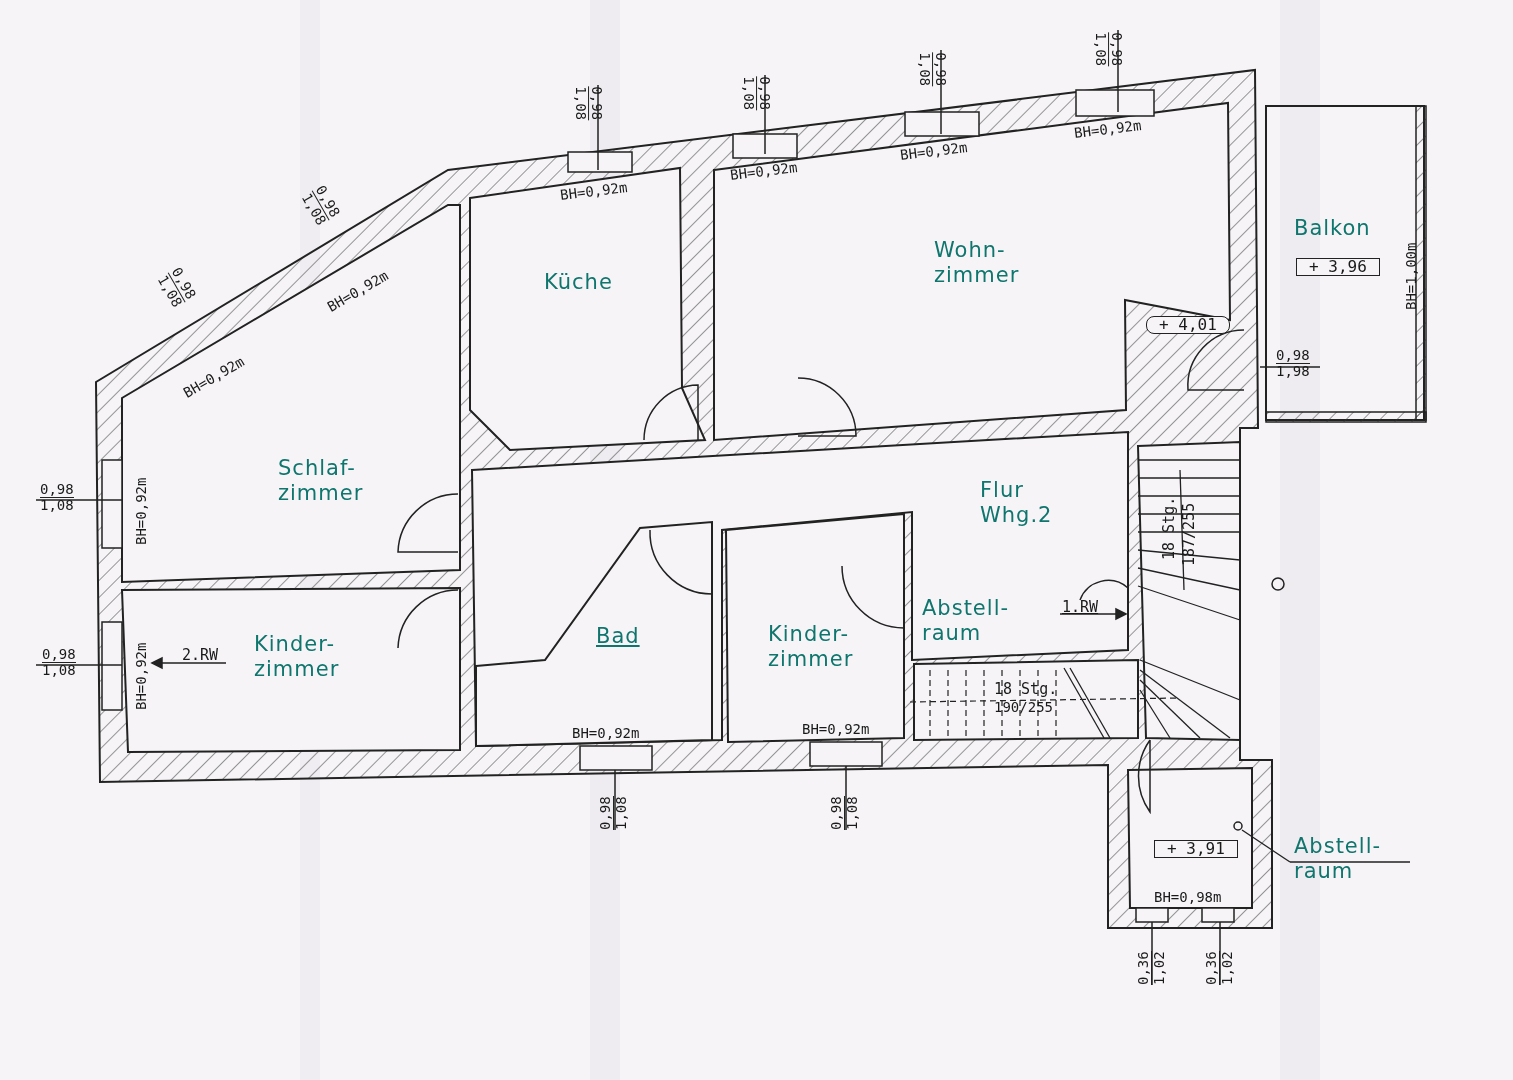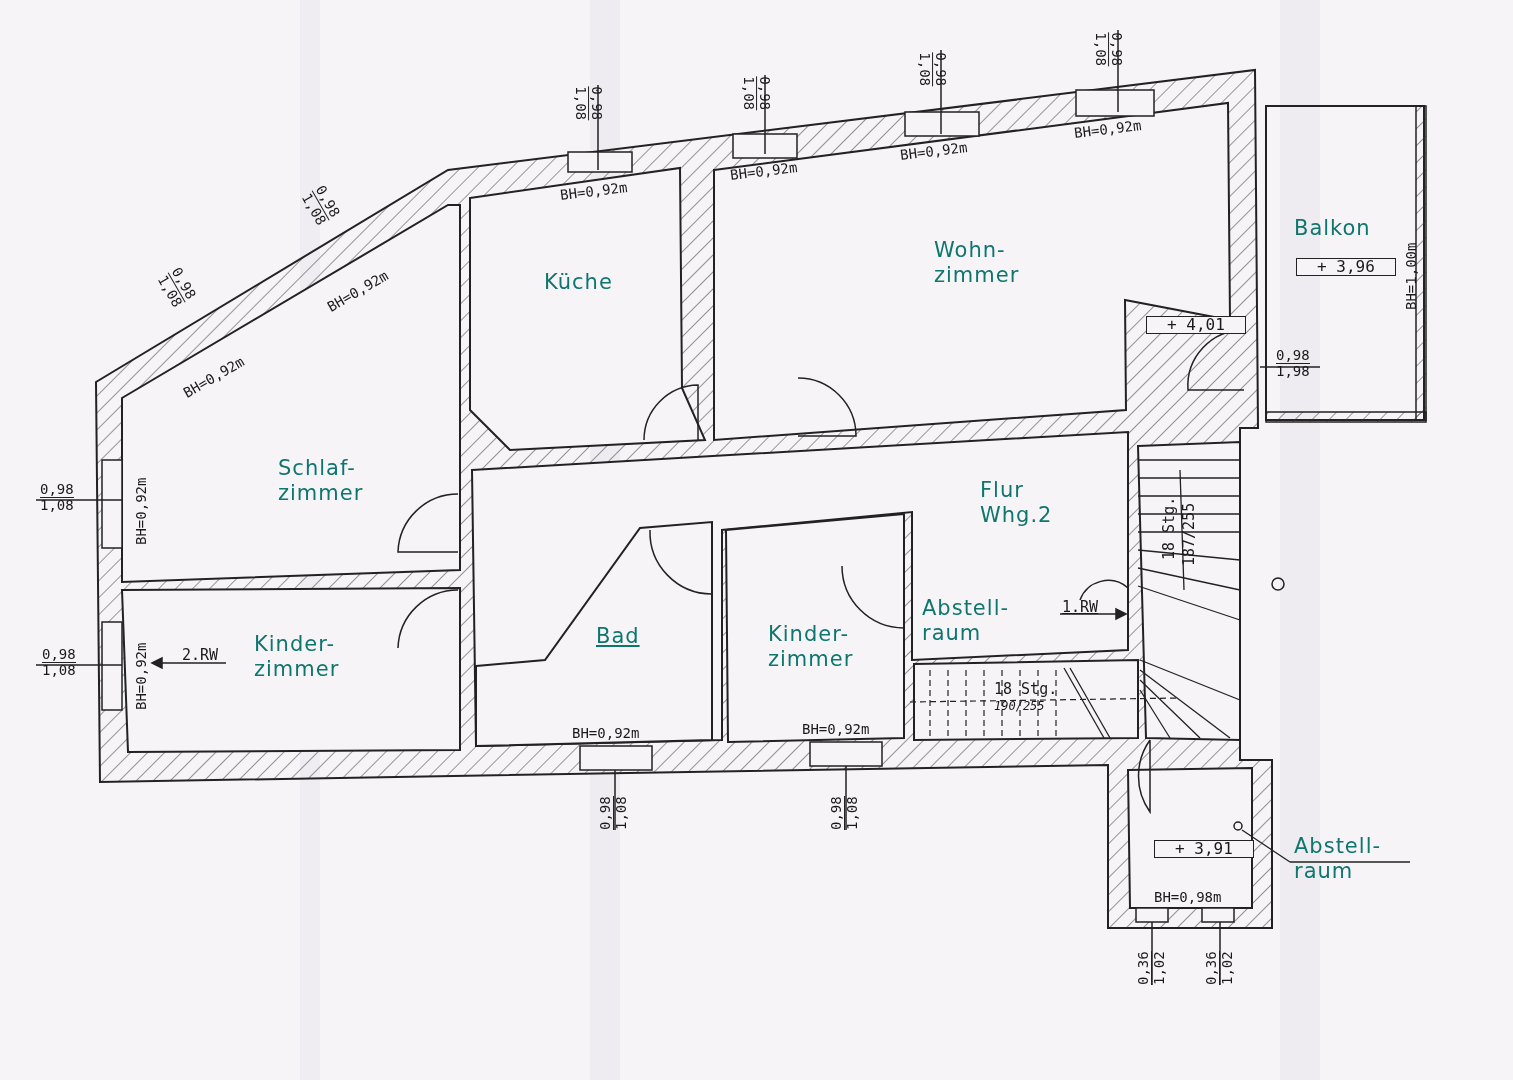--- a/index.html
+++ b/index.html
@@ -1,20 +1,20 @@
 <!DOCTYPE html>
 <html><head>
 <meta charset="utf-8">
 <style>
   html,body{margin:0;padding:0;background:#f6f4f7;}
   body{width:1513px;height:1080px;overflow:hidden;position:relative;font-family:"DejaVu Sans Mono","Liberation Mono",monospace;}
   #plan{position:absolute;left:0;top:0;width:1513px;height:1080px;}
   .lbl{position:absolute;color:#0f766e;font-family:"DejaVu Sans","Liberation Sans",sans-serif;font-size:21px;letter-spacing:1px;line-height:1.2;white-space:nowrap;}
   .sm{position:absolute;color:#1a1a1a;font-family:"DejaVu Sans Mono","Liberation Mono",monospace;font-size:14px;white-space:nowrap;line-height:1;}
-  .box{border:1.5px solid #222;padding:0 20px;background:#f6f4f7;}
+  .box{border:1.5px solid #222;padding:0 12px;background:#f6f4f7;}
   .frac{position:absolute;font-family:"DejaVu Sans Mono","Liberation Mono",monospace;font-size:14px;color:#1a1a1a;line-height:1.05;text-align:center;}
   .frac .t{border-bottom:1.3px solid #222;display:block;}
   .rot{transform-origin:left top;}
 </style>
 </head>
 <body>
 
 <svg id="plan" viewBox="0 0 1513 1080" xmlns="http://www.w3.org/2000/svg">
   <defs>
     <pattern id="hatch" patternUnits="userSpaceOnUse" width="12" height="12" patternTransform="rotate(45)">
@@ -152,21 +152,21 @@
 <div class="lbl" style="left:922px;top:596px;">
   <div>Abstell-</div>
     <div>raum</div>
 </div>
 <div class="lbl" style="left:1294px;top:834px;">
   <div>Abstell-</div>
     <div>raum</div>
 </div>
 
 <div class="sm box" style="left:1296px;top:258px;font-size:16px;">+ 3,96</div>
-<div class="sm box" style="left:1146px;top:316px;font-size:16px;">+ 4,01</div>
+<div class="sm box" style="left:1146px;top:316px;font-size:16px;border-radius:8px;">+ 4,01</div>
 <div class="sm box" style="left:1154px;top:840px;font-size:16px;">+ 3,91</div>
 
 <div class="sm" style="left:560px;top:184px;transform:rotate(-7deg);">BH=0,92m</div>
 <div class="sm" style="left:730px;top:164px;transform:rotate(-7deg);">BH=0,92m</div>
 <div class="sm" style="left:900px;top:144px;transform:rotate(-7deg);">BH=0,92m</div>
 <div class="sm" style="left:1074px;top:122px;transform:rotate(-7deg);">BH=0,92m</div>
 <div class="sm" style="left:180px;top:370px;transform:rotate(-30deg);">BH=0,92m</div>
 <div class="sm" style="left:324px;top:284px;transform:rotate(-30deg);">BH=0,92m</div>
 <div class="sm rot" style="left:134px;top:545px;transform:rotate(-90deg);">BH=0,92m</div>
 <div class="sm rot" style="left:134px;top:710px;transform:rotate(-90deg);">BH=0,92m</div>
@@ -185,16 +185,16 @@
 <div class="frac" style="left:572px;top:88px;transform:rotate(90deg);"><span class="t">0,98</span><span>1,08</span></div>
 <div class="frac" style="left:740px;top:78px;transform:rotate(90deg);"><span class="t">0,98</span><span>1,08</span></div>
 <div class="frac" style="left:916px;top:54px;transform:rotate(90deg);"><span class="t">0,98</span><span>1,08</span></div>
 <div class="frac" style="left:1092px;top:34px;transform:rotate(90deg);"><span class="t">0,98</span><span>1,08</span></div>
 <div class="frac" style="left:160px;top:272px;transform:rotate(60deg);"><span class="t">0,98</span><span>1,08</span></div>
 <div class="frac" style="left:304px;top:190px;transform:rotate(60deg);"><span class="t">0,98</span><span>1,08</span></div>
 
 <div class="sm rot" style="left:1162px;top:560px;transform:rotate(-90deg);font-size:15px;">18 Stg.</div>
 <div class="sm rot" style="left:1182px;top:566px;transform:rotate(-90deg);font-size:15px;">187/255</div>
 <div class="sm" style="left:994px;top:682px;font-size:15px;">18 Stg.</div>
-<div class="sm" style="left:994px;top:700px;font-size:12px;font-style:italic;">190/255</div>
+<div class="sm" style="left:994px;top:700px;font-size:14px;">190/255</div>
 
 <div class="sm" style="left:1062px;top:600px;font-size:15px;text-decoration:underline;">1.RW</div>
 <div class="sm" style="left:182px;top:648px;font-size:15px;">2.RW</div>
 
 </body></html>

